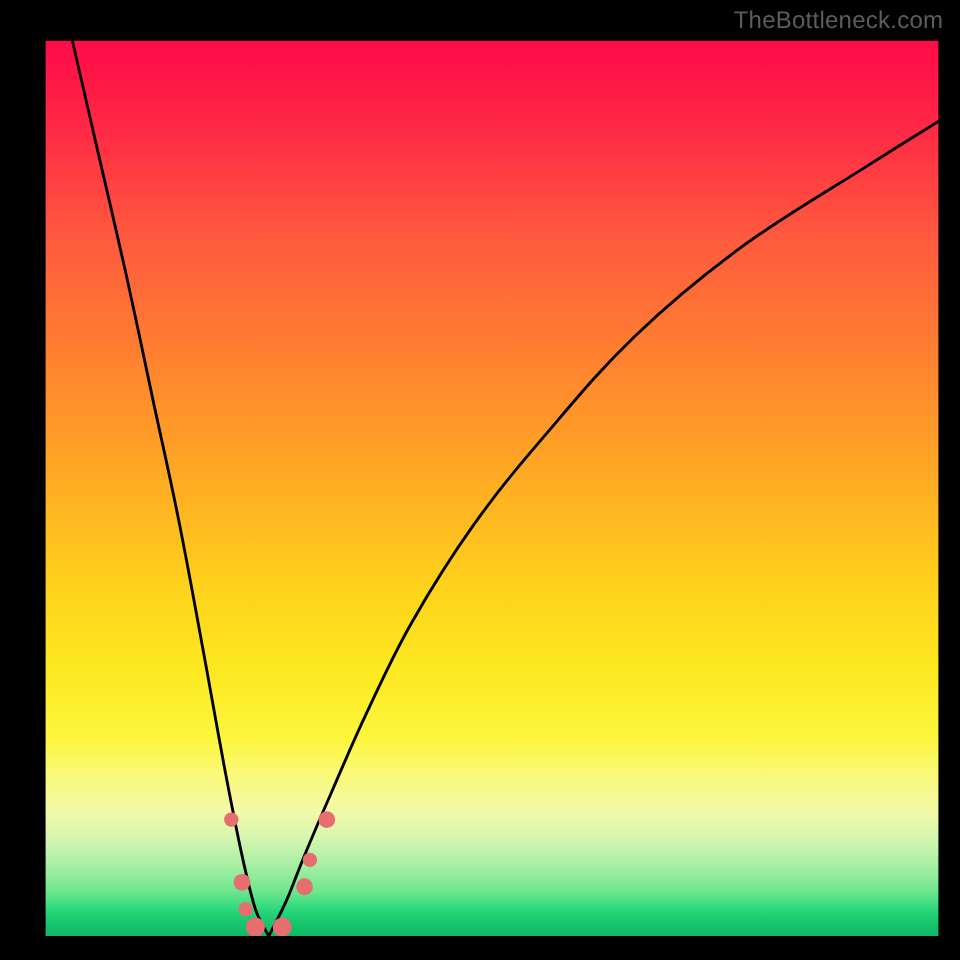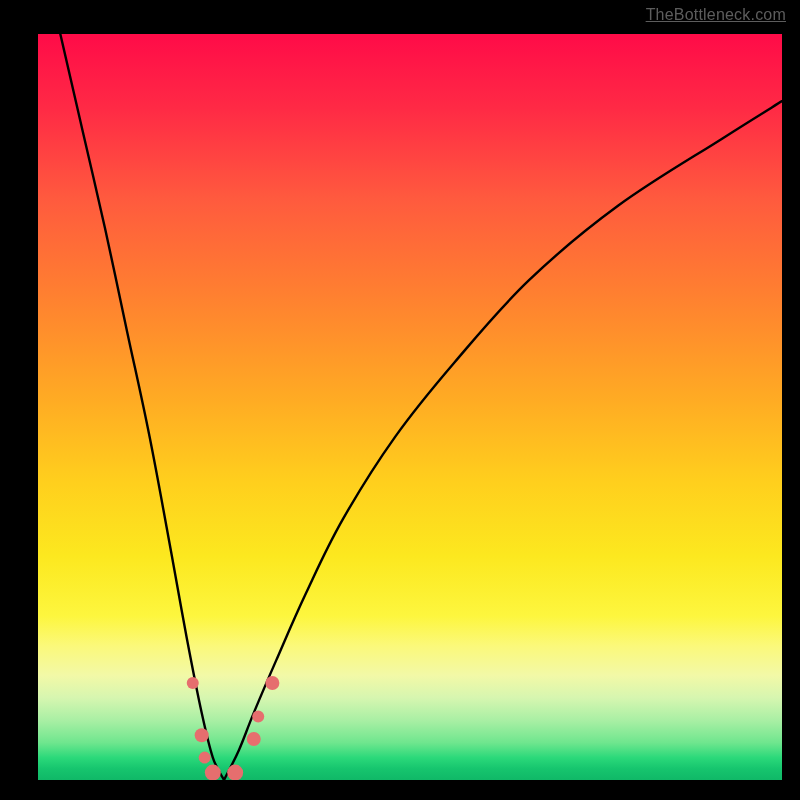--- a/index.html
+++ b/index.html
@@ -44,24 +44,23 @@
       #2bd97a 97%,
       #16c56e 98.5%,
       #10b867 100%
     );
   }
   .watermark {
     position: absolute;
     top: 6px;
     right: 14px;
     color: #5d5d5d;
-    font-size: 16px;
+    font-size: 20px;
     letter-spacing: 0.2px;
     font-weight: 400;
-    text-decoration: underline;
   }
   svg.curve {
     position: absolute;
     left: 0;
     top: 0;
     width: 744px;
     height: 746px;
   }
 </style>
 </head>

